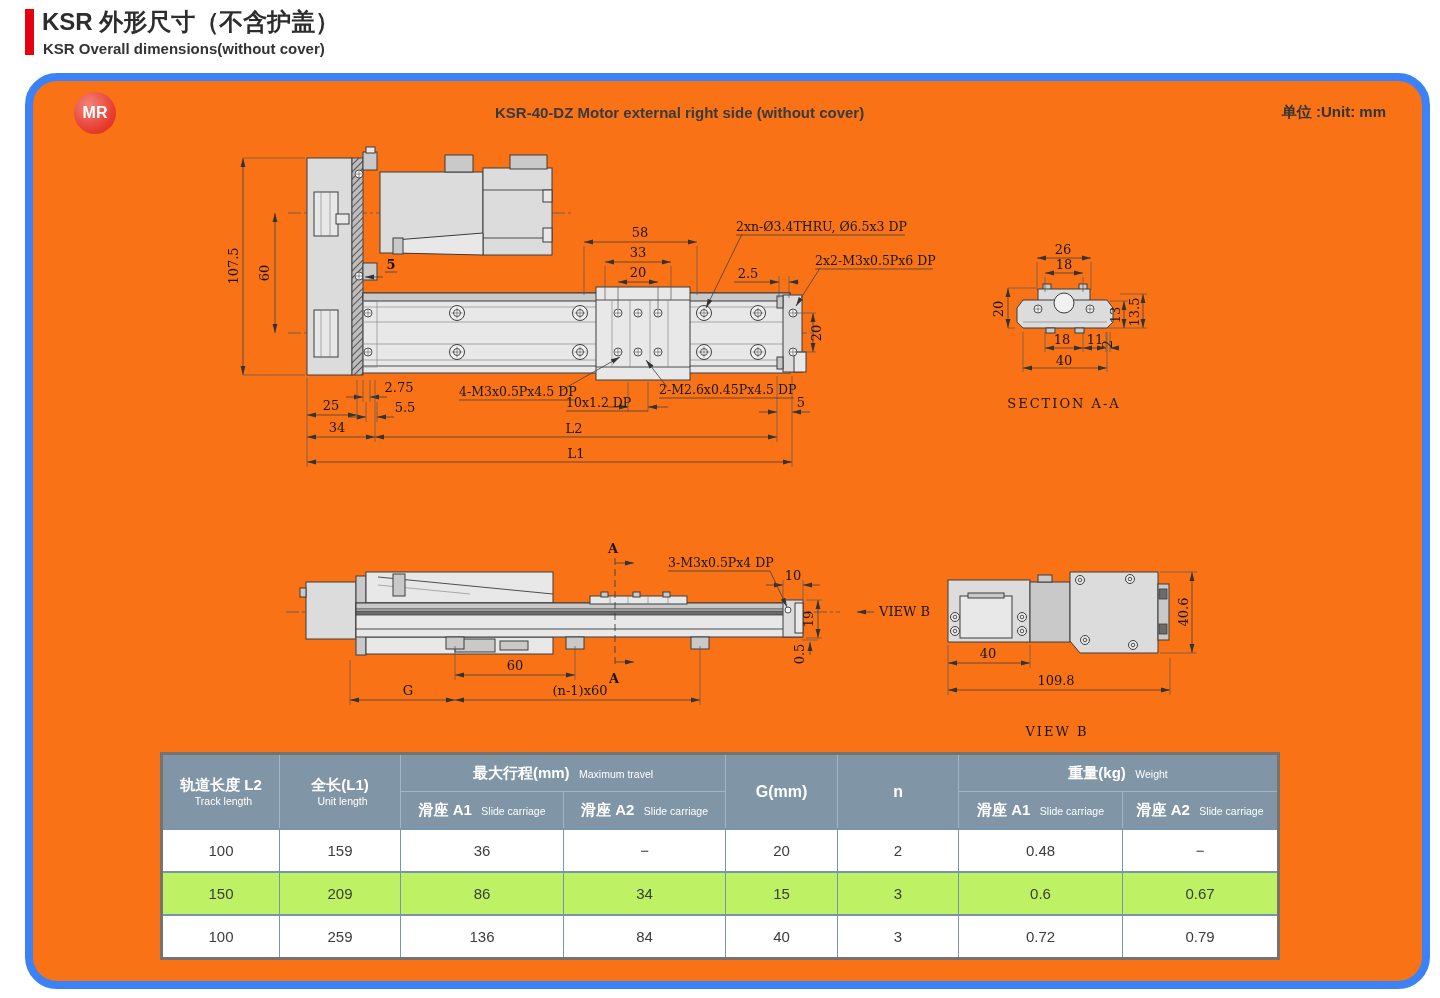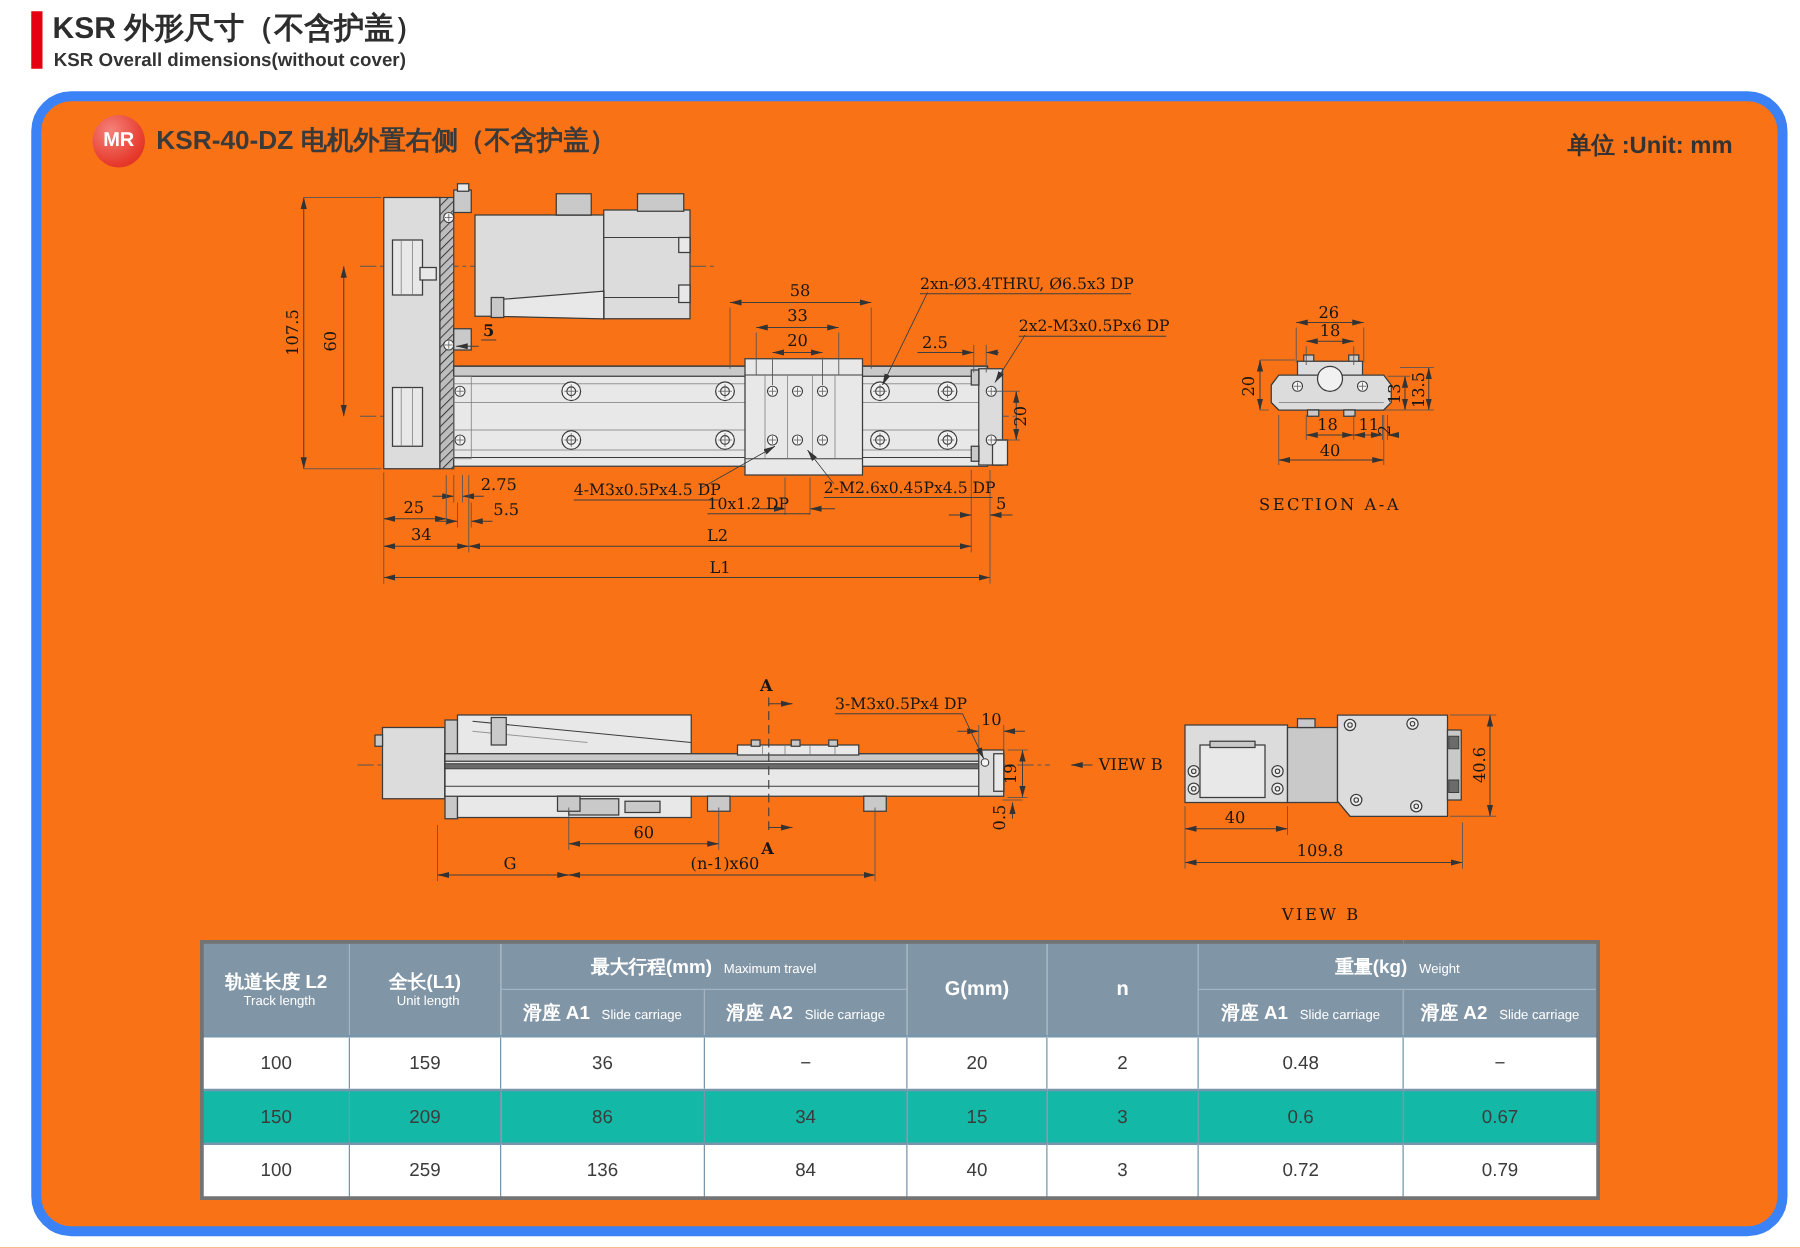--- a/index.html
+++ b/index.html
@@ -11,21 +11,21 @@
   .ph-zh{position:absolute;left:17px;top:0px;font-size:24px;font-weight:bold;color:#2d2d2d;white-space:nowrap;}
   .ph-en{position:absolute;left:18px;top:34px;font-size:15px;font-weight:600;color:#333;white-space:nowrap;}
   
   .panel{position:absolute;left:25px;top:73px;width:1389px;height:900px;
          border:8px solid #3b82f6;border-radius:32px;background:#f97316;}
   .badge{position:absolute;left:41px;top:11px;width:42px;height:42px;border-radius:50%;
          background:radial-gradient(circle at 35% 30%, #f5827a, #e63a2c 68%, #d92a1e);
          color:#fff;font-size:16px;font-weight:bold;display:flex;align-items:center;justify-content:center;}
   .pt-zh{position:absolute;left:92px;top:17px;font-size:21px;font-weight:bold;color:#3a3a3a;white-space:nowrap;}
   .pt-en{position:absolute;left:462px;top:23px;font-size:15px;font-weight:600;color:#3a3a3a;white-space:nowrap;}
-  .unit{position:absolute;right:36px;top:22px;font-size:19px;font-weight:600;color:#333;white-space:nowrap;}
+  .unit{position:absolute;right:36px;top:22px;font-size:15px;font-weight:600;color:#333;white-space:nowrap;}
   
   svg.draw{position:absolute;left:0;top:0;}
   .shape{fill:#dcdcdc;stroke:#3c3c3c;stroke-width:1;}
   .shapeL{fill:#e8e8e8;stroke:#3c3c3c;stroke-width:1;}
   .shapeM{fill:#c9c9c9;stroke:#3c3c3c;stroke-width:1;}
   .shapeD{fill:#6b6b6b;stroke:#3c3c3c;stroke-width:.8;}
   .ln{stroke:#3c3c3c;stroke-width:.9;fill:none;}
   .lnt{stroke:#7a7a7a;stroke-width:.6;fill:none;}
   .dim{stroke:#3f3f3f;stroke-width:.8;fill:none;}
   .ext{stroke:#565656;stroke-width:.7;fill:none;}
@@ -34,37 +34,37 @@
   text.dt{font-family:"DejaVu Serif","Liberation Serif",serif;font-size:13px;fill:#161616;}
   text.ct{font-family:"DejaVu Serif","Liberation Serif",serif;font-size:12.5px;fill:#161616;}
   text.bt{font-weight:bold;}
   
   table.spec{position:absolute;left:160px;top:752px;border-collapse:collapse;table-layout:fixed;
              width:1117px;background:#fff;border:3px solid #737373;}
   table.spec th{background:#8095a6;color:#fff;border:1px solid #a3b5c2;font-weight:normal;
                 padding:0;height:36px;text-align:center;vertical-align:middle;}
   table.spec td{border:1px solid #7796ab;border-top-width:2px;height:39px;text-align:center;
                 font-size:15px;font-weight:500;color:#3c3c3c;}
-  table.spec tr.alt td{background:#14b8a6;}
+  table.spec tr.alt td{background:#bef264;}
   .hzh{font-size:15px;font-weight:bold;}
   .hen{font-size:10.5px;margin-left:5px;}
   .hbig{font-size:16px;font-weight:bold;}
 </style>
 </head>
 <body>
 
 <div class="page-header">
   <div class="red-bar"></div>
   <div class="ph-zh">KSR 外形尺寸（不含护盖）</div>
   <div class="ph-en">KSR Overall dimensions(without cover)</div>
 </div>
 
 <div class="panel">
   <div class="badge">MR</div>
-  <div class="pt-zh">KSR-40-DZ 电机外置右侧（不含护盖）</div>
+  <div class="pt-en">KSR-40-DZ Motor external right side (without cover)</div>
   <div class="unit">单位 :Unit: mm</div>
 </div>
 
 <svg class="draw" width="1440" height="998" viewBox="0 0 1440 998">
   <defs>
     <marker id="ar" markerWidth="13" markerHeight="9" refX="11.5" refY="4" orient="auto-start-reverse">
       <path d="M0,0.9 L11.5,4 L0,7.1 Z" fill="#333"></path>
     </marker>
     <pattern id="hatch" width="5" height="5" patternUnits="userSpaceOnUse" patternTransform="rotate(45)">
       <rect width="5" height="5" fill="#bdbdbd"></rect>

